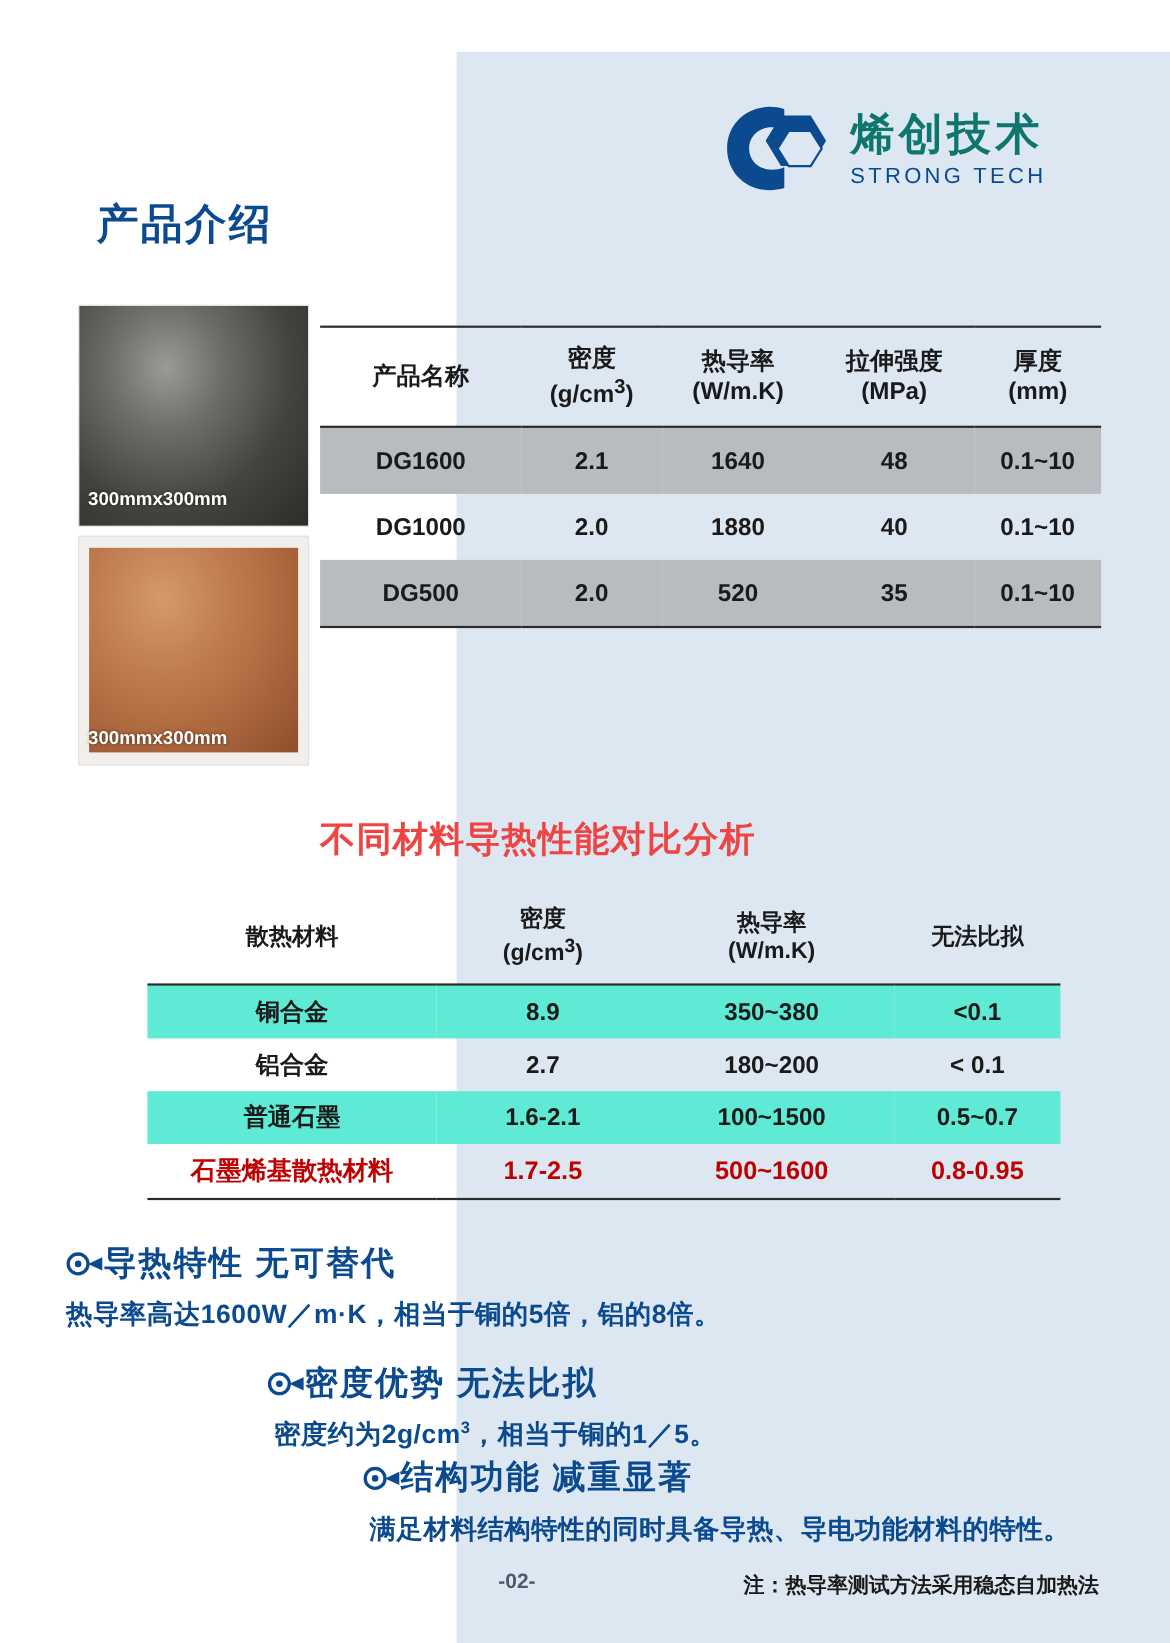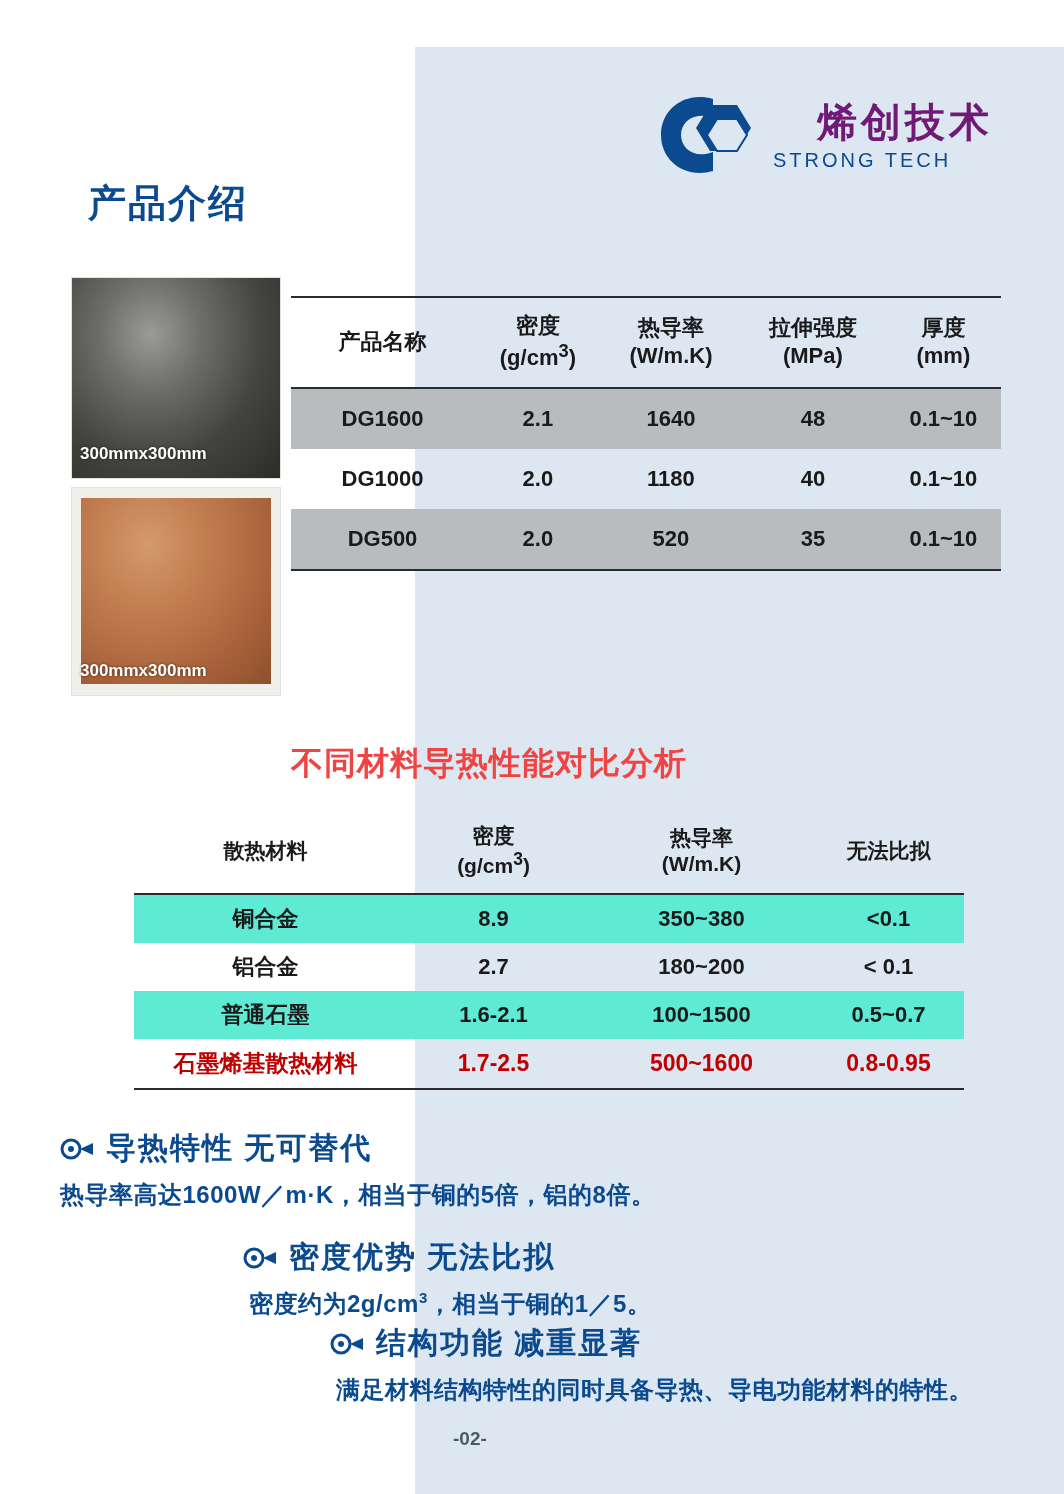--- a/index.html
+++ b/index.html
@@ -19,23 +19,22 @@
   }
 
   
   .logo-wrap{
     position:absolute;left:655px;top:85px;width:340px;height:100px;
     display:flex;align-items:center;gap:14px;
   }
   .logo-mark{position:relative;width:104px;height:92px;flex:0 0 104px;}
   .logo-text{display:flex;flex-direction:column;justify-content:center;}
   .logo-cn{
-    font-size:40px;font-weight:bold;color:#701a75;letter-spacing:4px;
+    font-size:40px;font-weight:bold;color:#0f766e;letter-spacing:4px;
     line-height:1.15;
-    margin-left:44px;
   }
   .logo-en{
     font-size:20px;font-weight:normal;color:#0b4a8f;letter-spacing:3px;
     margin-top:4px;
   }
 
   
   .title-product{
     position:absolute;left:88px;top:178px;
     font-size:38px;font-weight:bold;color:#0b4a8f;letter-spacing:2px;
@@ -99,21 +98,21 @@
     font-size:21px;padding:11px 4px 13px;line-height:1.25;
     border-bottom:2px solid #2b2b2b;
   }
   .t2 tbody td{font-size:22px;padding:9px 4px;}
   .t2 tbody tr.shaded td{background:#5eead4;}
   .t2 tbody tr.high td{color:#c00000;font-size:23px;}
   .t2 tbody tr:last-child td{border-bottom:2px solid #2b2b2b;}
 
   
   .feature{position:absolute;}
-  .f-head{display:flex;align-items:center;gap:12px;}
+  .f-head{display:flex;align-items:center;}
   .f-title{
     font-size:30px;font-weight:bold;color:#0b4a8f;letter-spacing:2px;
   }
   .f-desc{
     font-size:24px;font-weight:bold;color:#0b4a8f;letter-spacing:0.5px;
     margin-top:10px;
   }
   .f-desc sup{font-size:15px;}
   .bullet-icon{width:34px;height:22px;flex:0 0 34px;}
 
@@ -193,21 +192,21 @@
       <tr class="shaded">
         <td>DG1600</td>
         <td>2.1</td>
         <td>1640</td>
         <td>48</td>
         <td>0.1~10</td>
       </tr>
       <tr class="plain">
         <td>DG1000</td>
         <td>2.0</td>
-        <td>1180</td>
+        <td>1880</td>
         <td>40</td>
         <td>0.1~10</td>
       </tr>
       <tr class="shaded">
         <td>DG500</td>
         <td>2.0</td>
         <td>520</td>
         <td>35</td>
         <td>0.1~10</td>
       </tr>
@@ -299,14 +298,15 @@
           <circle cx="11" cy="11" r="3" fill="#0b4a8f"></circle>
           <path d="M20 11 L33 5 L33 17 Z" fill="#0b4a8f"></path>
         </svg>
       </span>
       <span class="f-title">结构功能 减重显著</span>
     </div>
     <div class="f-desc">满足材料结构特性的同时具备导热、导电功能材料的特性。</div>
   </div>
 
   <div class="page-num">-02-</div>
+  <div class="note">注：热导率测试方法采用稳态自加热法</div>
 
 </div>
 
 </body></html>

